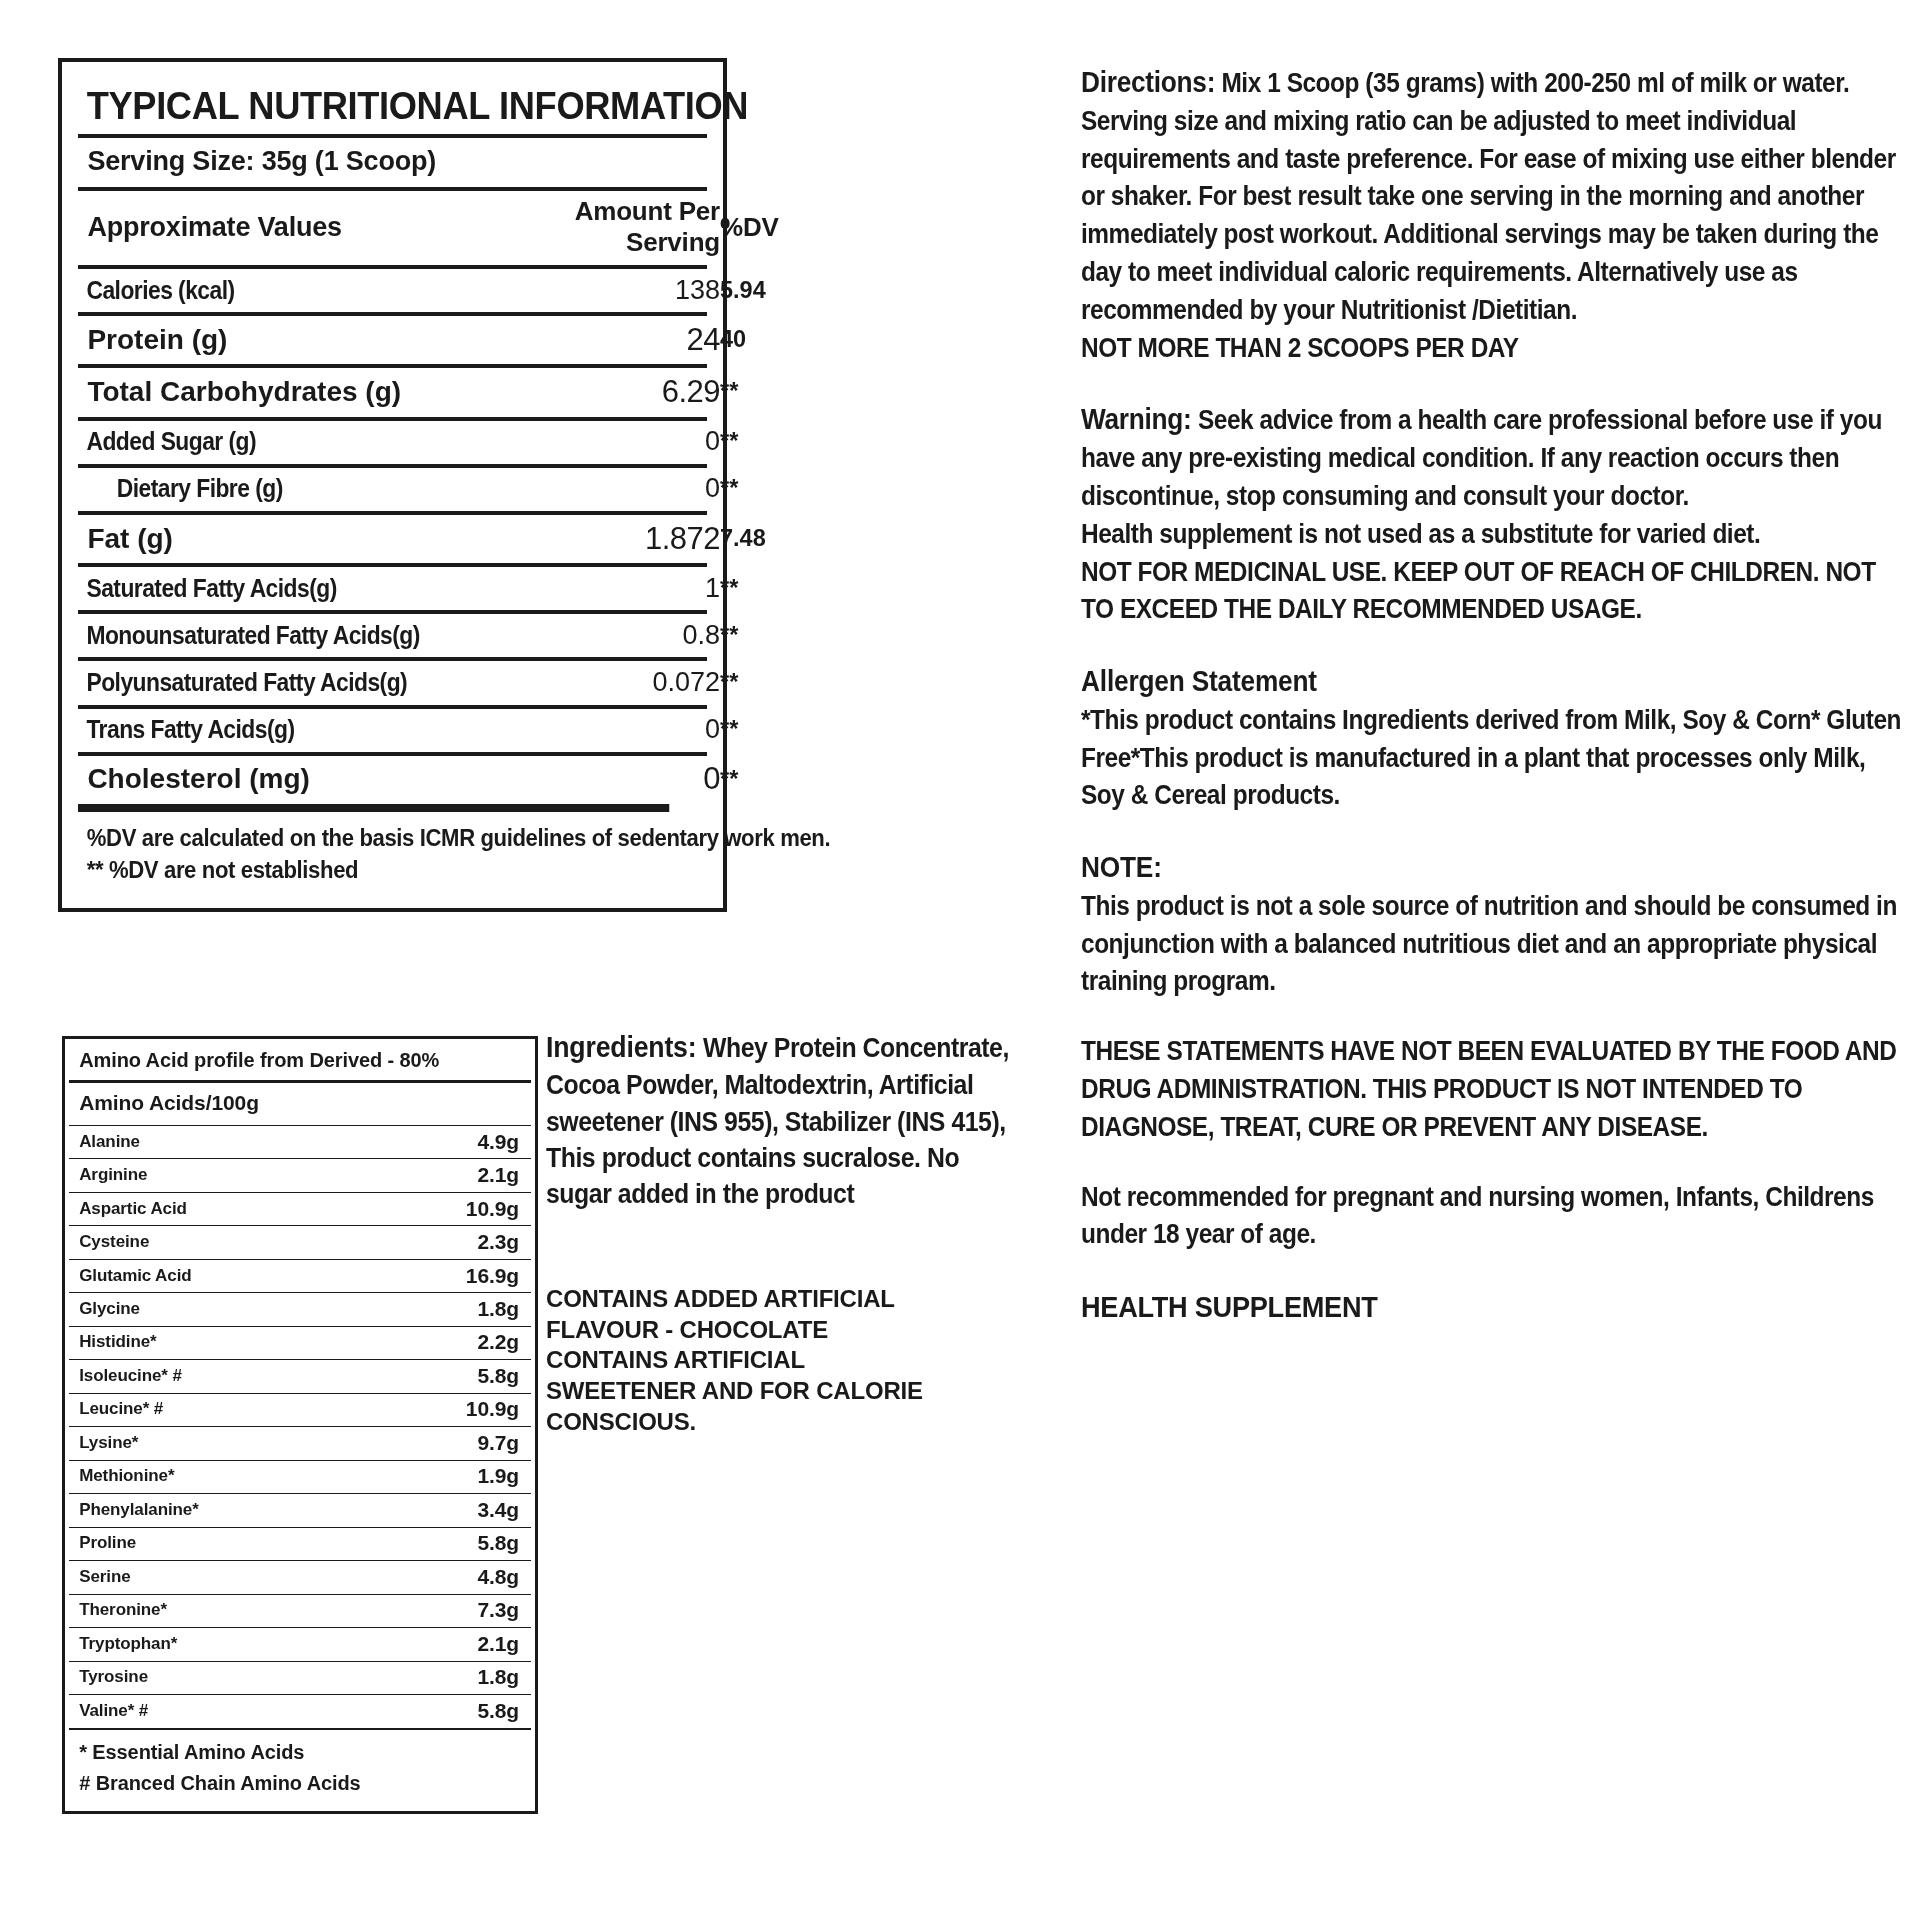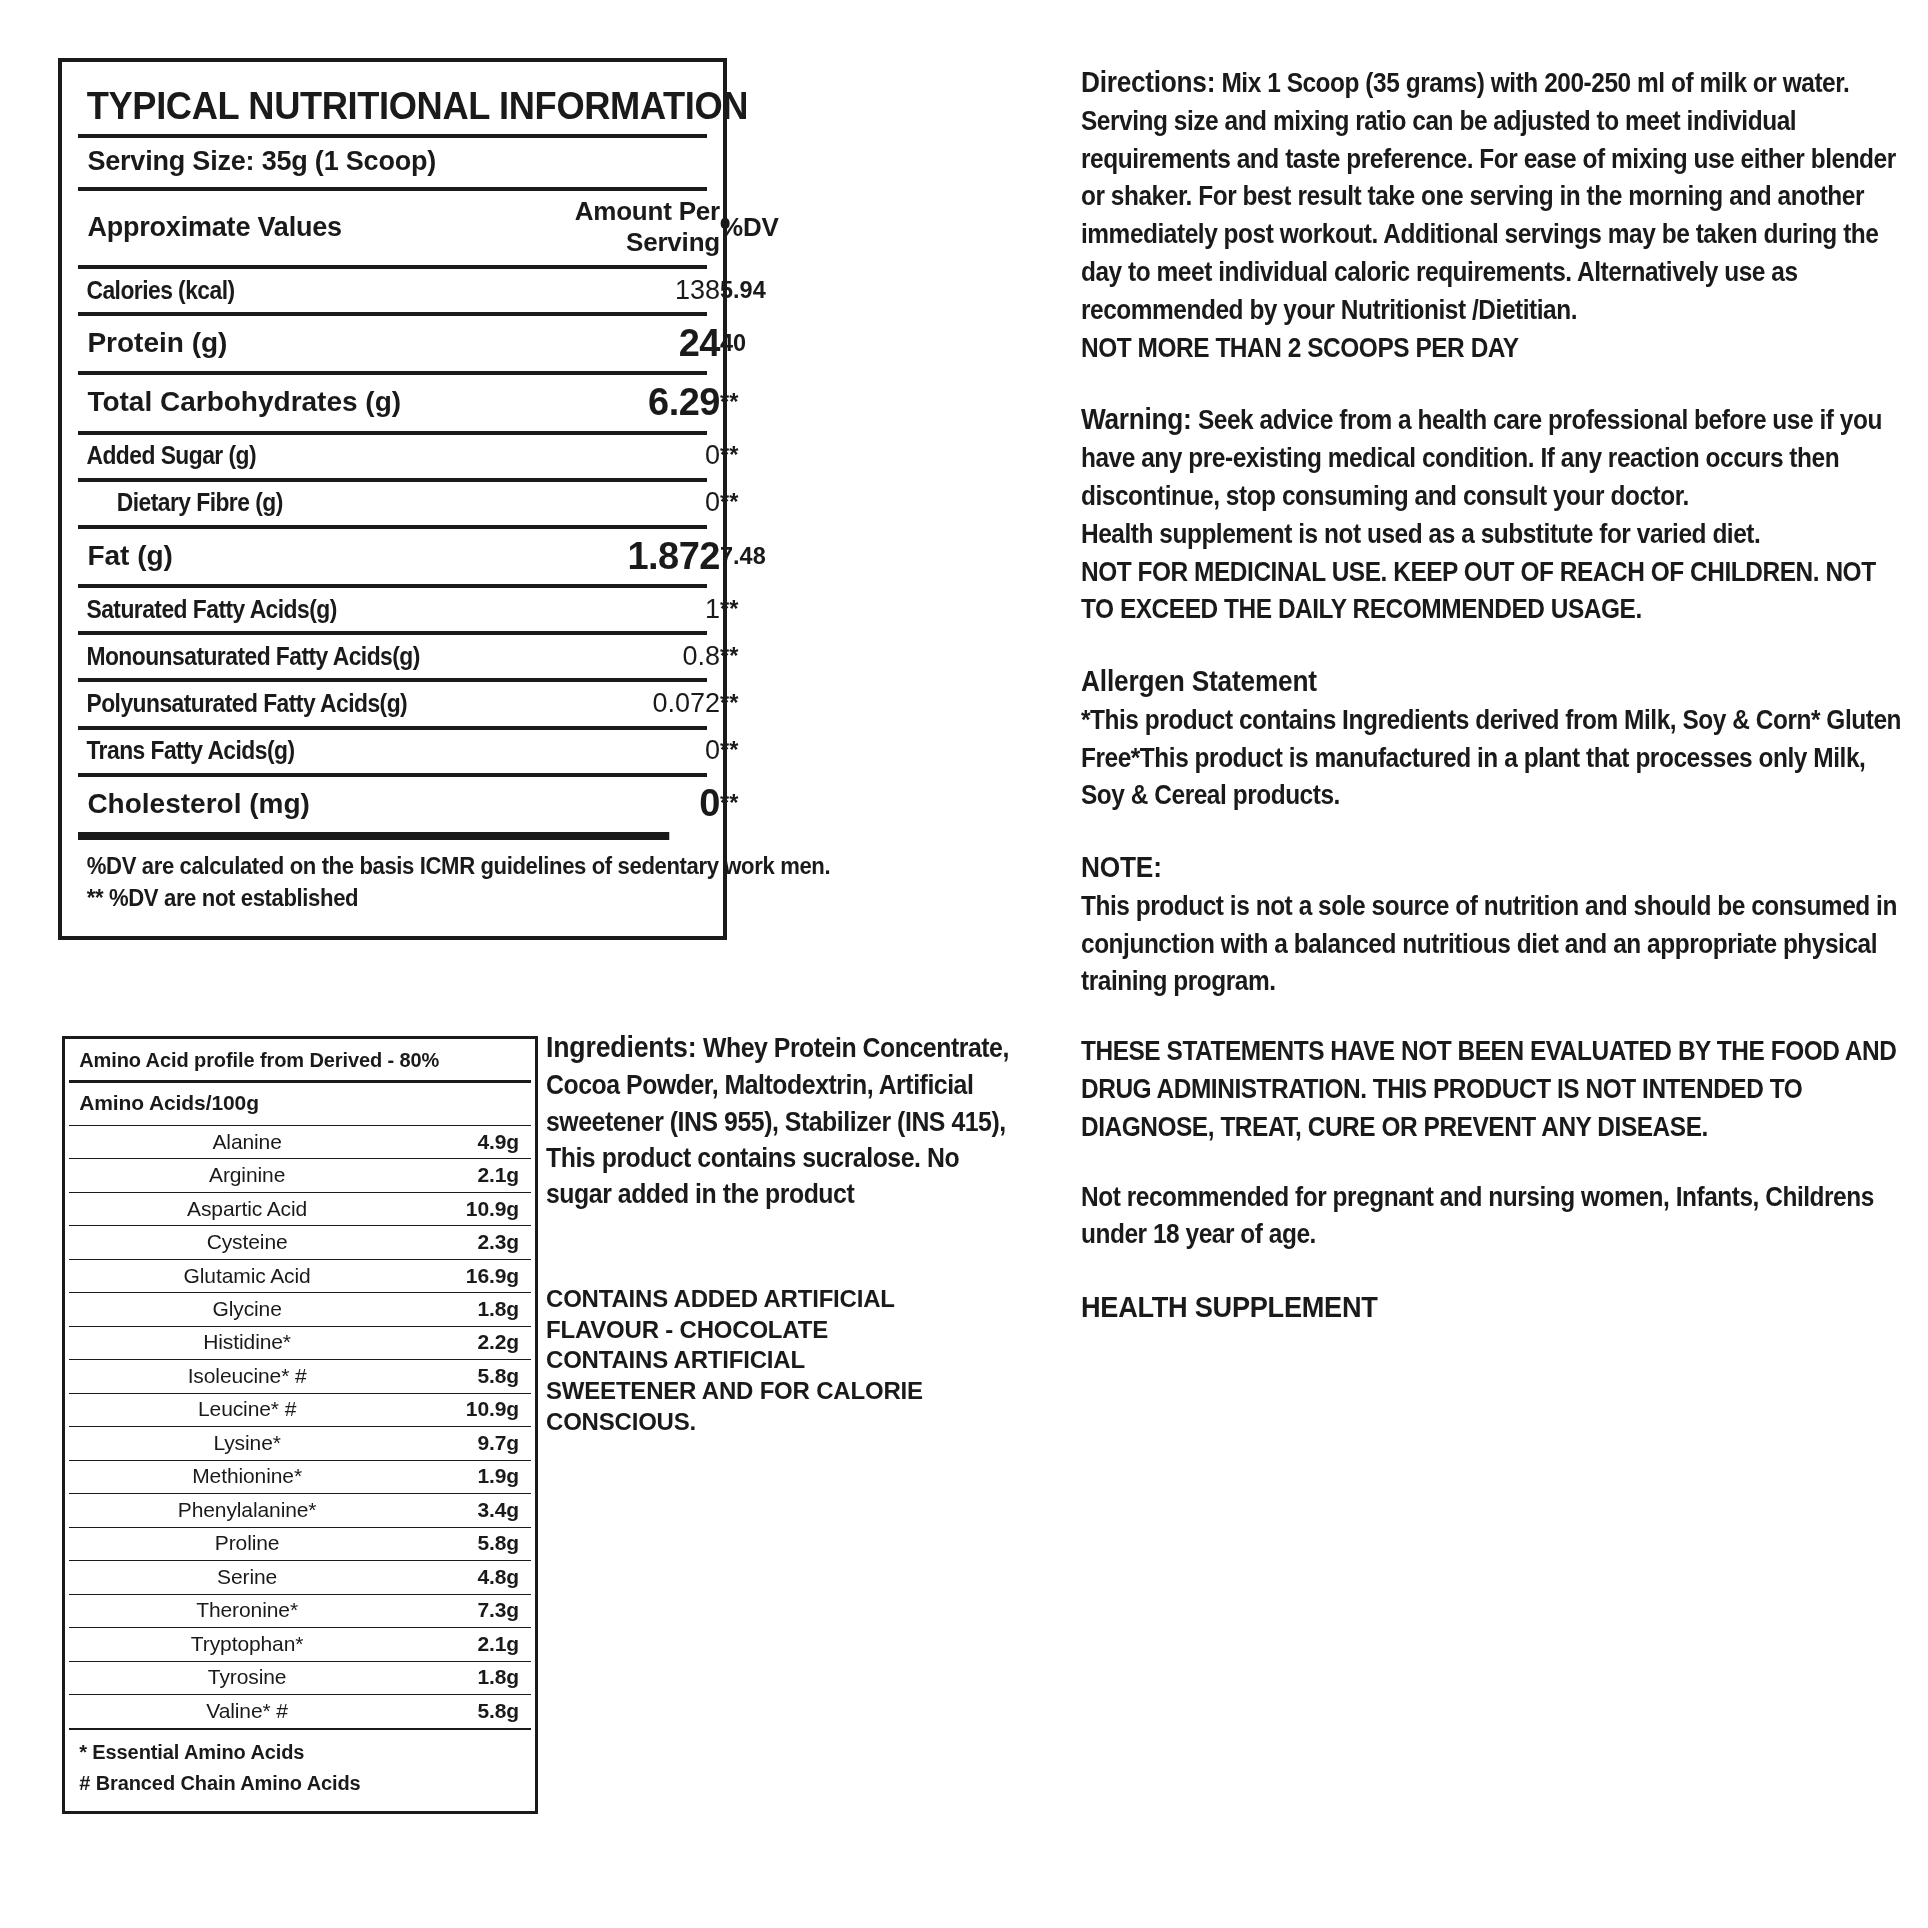--- a/index.html
+++ b/index.html
@@ -116,21 +116,21 @@
   .r-norm .c-amt { font-size: 27px; font-weight: 400; }
   .r-norm .c-dv  { font-size: 23.5px; font-weight: 700; }
 
   
   .r-wide .c-label {
     font-size: 28px;
     font-weight: 700;
     letter-spacing: 0px;
     white-space: nowrap;
   }
-  .r-wide .c-amt { font-size: 38px; font-weight: 700; letter-spacing: -0.5px; }
+  .r-wide .c-amt { font-size: 31px; font-weight: 400; letter-spacing: -0.5px; }
   .r-wide .c-dv  { font-size: 23.5px; font-weight: 700; }
 
   .indent { padding-left: 43px !important; }
 
   .nut-foot {
     border-top: 8.5px solid #1a1a1a;
     padding: 11.3px 9.4px 5.6px 9.4px;
     font-size: 23.5px;
     font-weight: 700;
     letter-spacing: -0.4px;
@@ -161,25 +161,24 @@
     letter-spacing: -0.1px;
   }
   .arow {
     display: flex;
     align-items: center;
     border-top: 1.9px solid #1a1a1a;
     min-height: 24.5px;
   }
   .arow .an {
     flex: 1 1 auto;
-    font-size: 21px;
-    font-weight: 400;
+    font-size: 17px;
+    font-weight: 700;
     padding: 3.8px 0 4.7px 10.4px;
     letter-spacing: -0.1px;
-    text-align: center;
   }
   .arow .av {
     flex: 0 0 104px;
     text-align: right;
     font-size: 21px;
     font-weight: 700;
     padding: 3.8px 12.2px 4.7px 0;
     letter-spacing: -0.1px;
   }
   .amino-foot {

